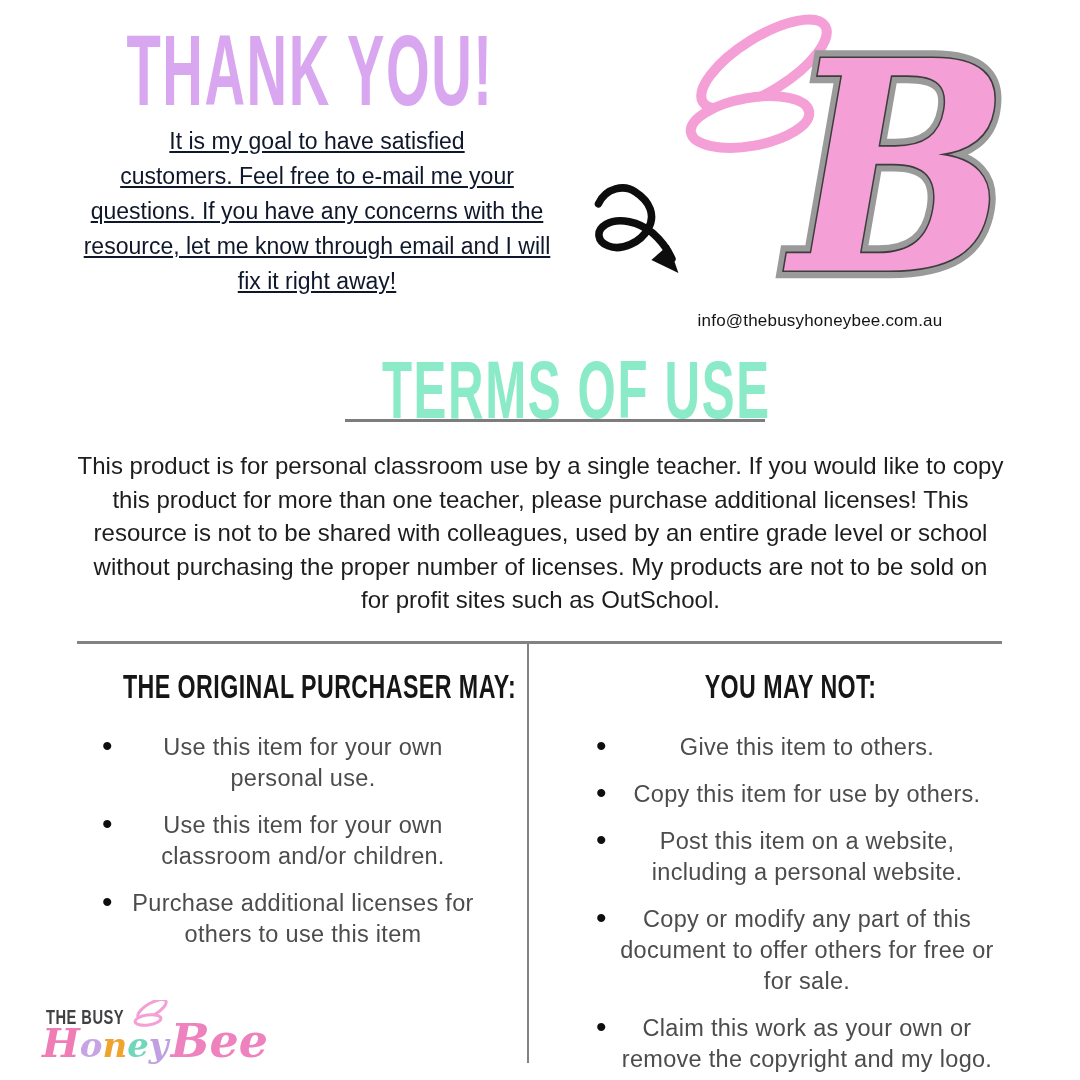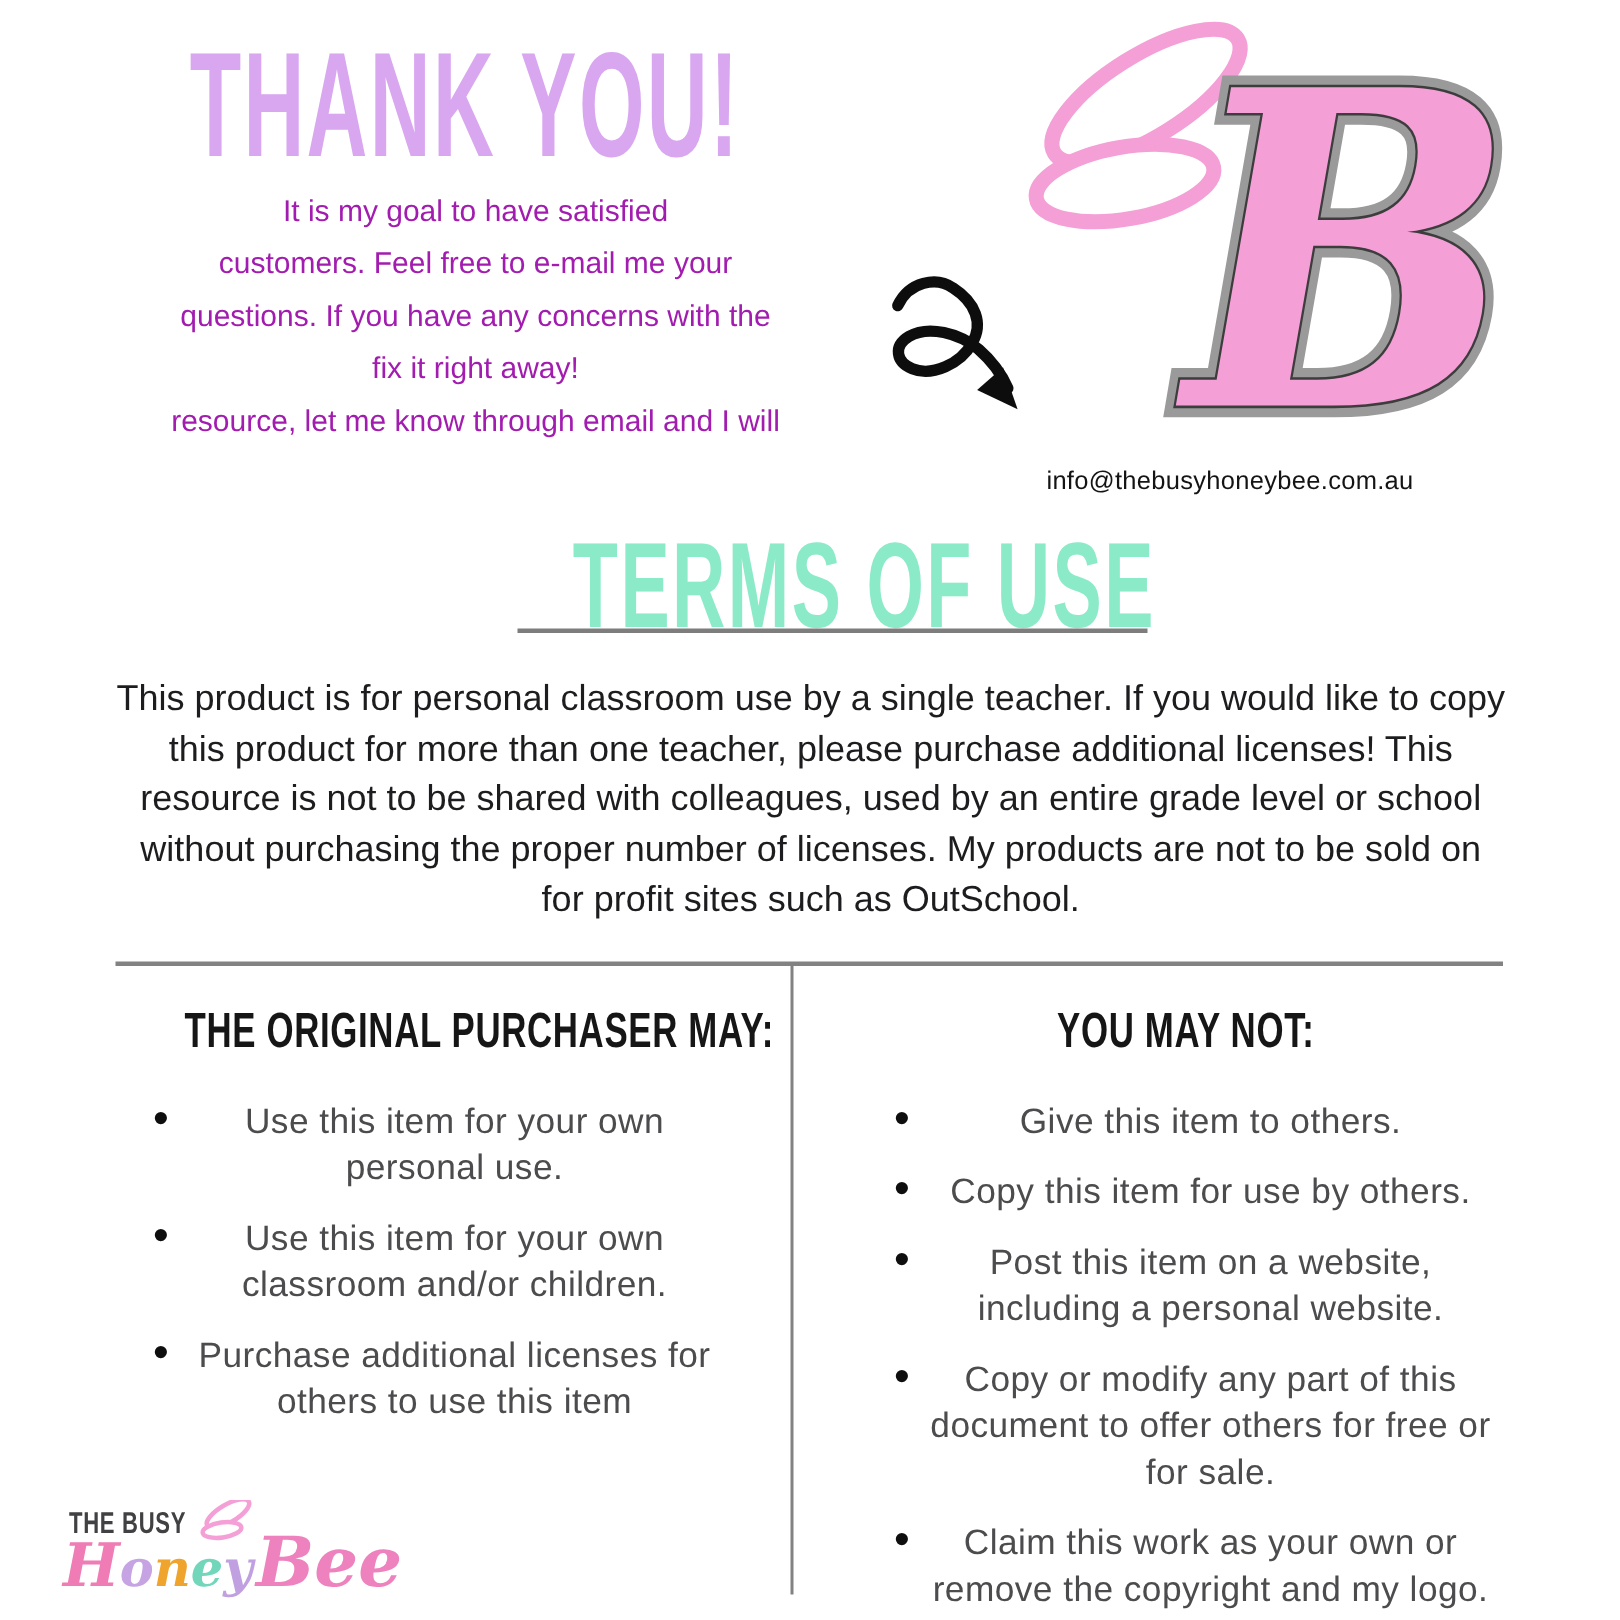--- a/index.html
+++ b/index.html
@@ -9,21 +9,21 @@
   }
   .abs{position:absolute;}
 
   
   .thank-title{
     left:60px; top:14px; width:500px; text-align:center;
     font-size:72px; font-weight:bold; letter-spacing:2px; color:#D9A6F0;
     transform:scale(0.78,1.38); transform-origin:center top; white-space:nowrap;
   }
   .thank-msg{ left:28px; top:124px; width:578px; text-align:center;
-    font-size:20px; line-height:35px; color:#a21caf;}
+    font-size:23px; line-height:35px; color:#0f172a;text-decoration:underline;}
   .thank-msg div{white-space:nowrap;}
 
   .arrow-wrap{ left:592px; top:180px; width:108px; height:108px;}
 
   .logo-wrap{ left:672px; top:6px; width:330px; height:300px;}
 
   .email{ left:595px; top:311px; width:450px; text-align:center;
     font-size:17px; font-weight:normal; letter-spacing:0.2px; color:#141414;}
 
   .terms-title{
@@ -77,22 +77,22 @@
 <body>
 
 <div class="page">
 
   <div class="abs thank-title">THANK YOU!</div>
 
   <div class="abs thank-msg">
     <div>It is my goal to have satisfied</div>
     <div>customers. Feel free to e-mail me your</div>
     <div>questions. If you have any concerns with the</div>
+    <div>resource, let me know through email and I will</div>
     <div>fix it right away!</div>
-    <div>resource, let me know through email and I will</div>
   </div>
 
   <div class="abs arrow-wrap">
     <svg width="108" height="108" viewBox="0 0 100 100">
       <path d="M 6 22 C 13 7, 30 4, 40 11 C 54 20, 59 33, 52 45 C 45 58, 27 66, 15 61 C 5 57, 3 47, 13 41 C 25 34, 44 39, 56 49 C 64 56, 70 64, 74 73" fill="none" stroke="#0d0d0d" stroke-width="7" stroke-linecap="round"></path>
       <path d="M 80 86 L 71 60 L 55 74 Z" fill="#0d0d0d"></path>
     </svg>
   </div>
 
   <div class="abs logo-wrap">

